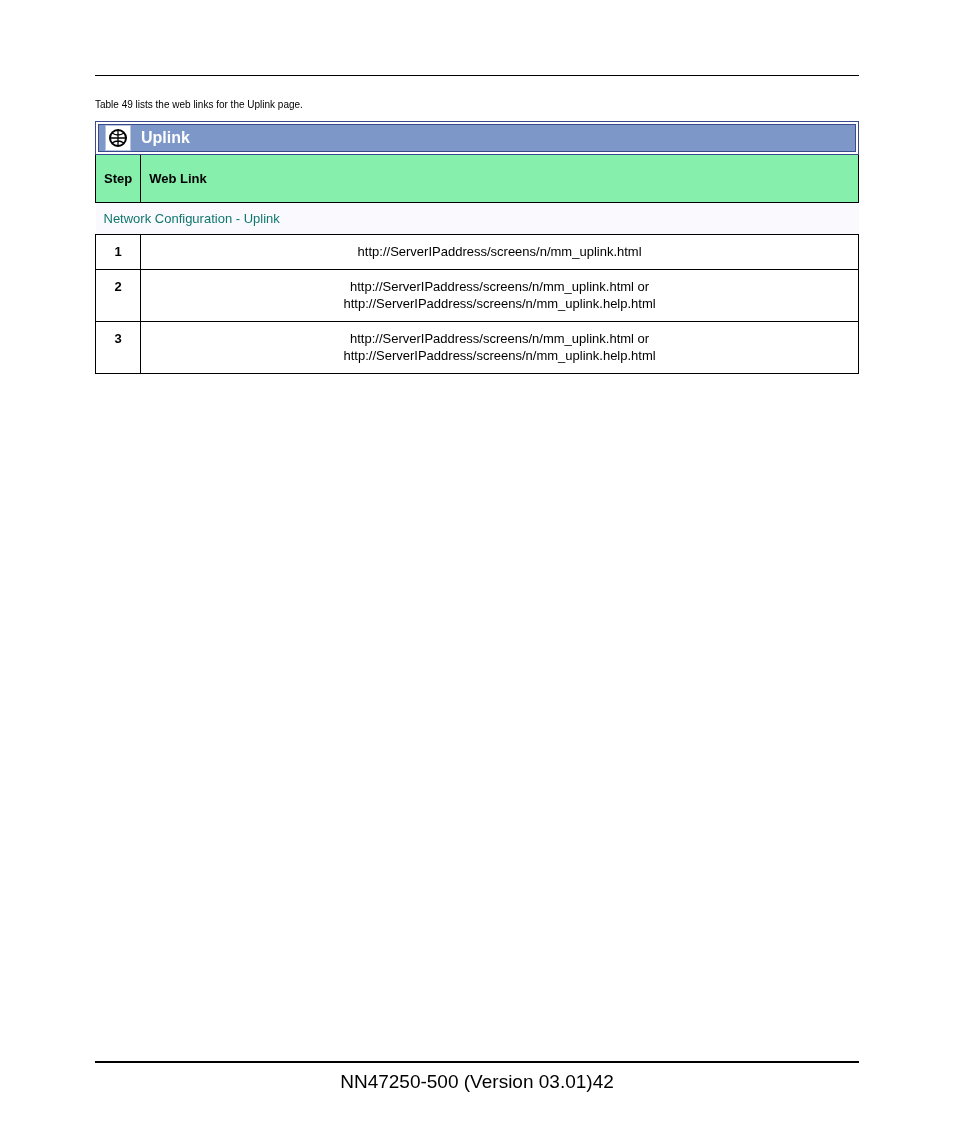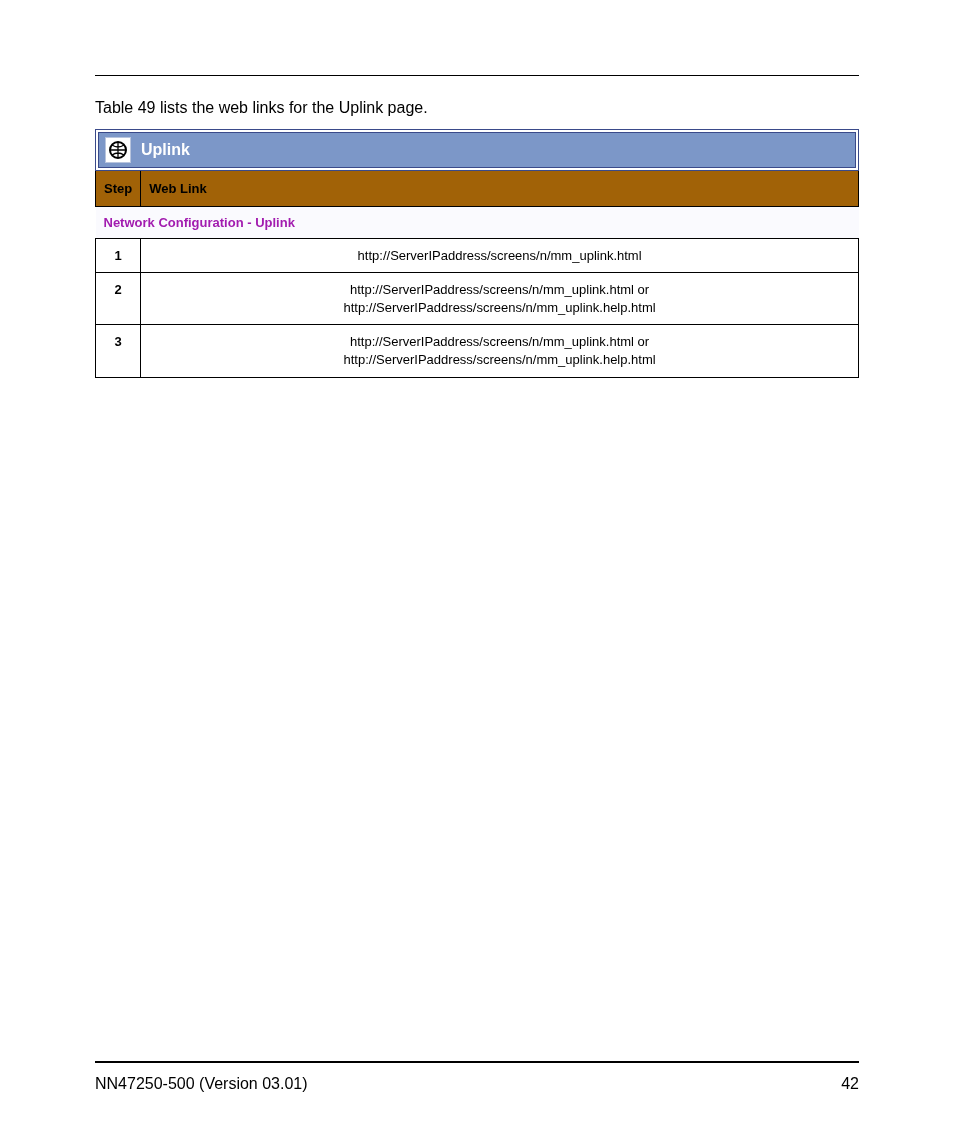--- a/index.html
+++ b/index.html
@@ -17,73 +17,73 @@
     width: 954px;
     height: 1145px;
     padding: 40px 95px 40px 95px;
   }
   .top-rule {
     border: none;
     border-top: 1.5px solid #000;
     margin: 35px 0 0 0;
   }
   .intro {
-    font-size: 16px;
+    font-size: 10px;
     margin: 22px 0 10px 0;
     line-height: 1.3;
   }
   table.panel {
     width: 100%;
     border-collapse: collapse;
     font-size: 13px;
   }
   
   .hdr-outer {
     border: 1px solid #3a4a8a;
     padding: 2px;
   }
   .hdr-inner {
     background: #7c97c8;
     border: 1px solid #3a4a8a;
     display: flex;
     align-items: center;
-    height: 36px;
+    height: 28px;
     padding-left: 6px;
     gap: 10px;
   }
   .hdr-inner .title {
     color: #ffffff;
     font-weight: bold;
     font-size: 16px;
   }
   .globe-box {
     width: 26px;
     height: 26px;
     background: #fff;
     border: 1px solid #b8c4dd;
     display: flex;
     align-items: center;
     justify-content: center;
   }
   .globe-box svg { display: block; }
   
   tr.cols th {
-    background: #a16207;
+    background: #86efac;
     font-weight: bold;
     font-size: 13px;
     text-align: left;
-    padding: 10px 8px;
+    padding: 16px 8px;
     border: 1px solid #000;
   }
   tr.cols th:first-child { width: 44px; text-align: center; }
   
   tr.section td {
     background: #fafafe;
-    color: #a21caf;
-    font-weight: bold;
+    color: #0f766e;
+    font-weight: normal;
     padding: 8px 8px;
     border-left: none;
     border-right: none;
     border-top: none;
     border-bottom: none;
     margin-top: 48px;
   }
   
   tr.row td {
     border: 1px solid #000;
@@ -106,22 +106,22 @@
     left: 95px;
     right: 95px;
     bottom: 82px;
   }
   .footer {
     position: absolute;
     left: 95px;
     right: 95px;
     bottom: 52px;
     display: flex;
-    justify-content: space-between;
-    font-size: 16px;
+    justify-content: center;
+    font-size: 19px;
   }
 </style>
 </head>
 <body>
 
 <div class="page">
 
   <hr class="top-rule">
 
   <p class="intro">Table 49 lists the web links for the Uplink page.</p>

